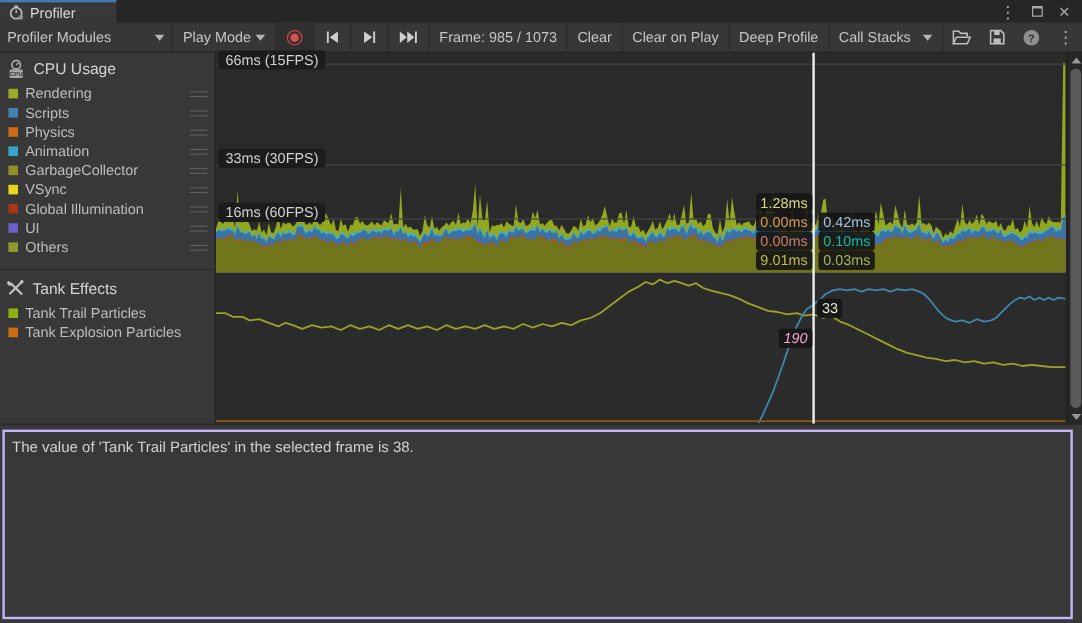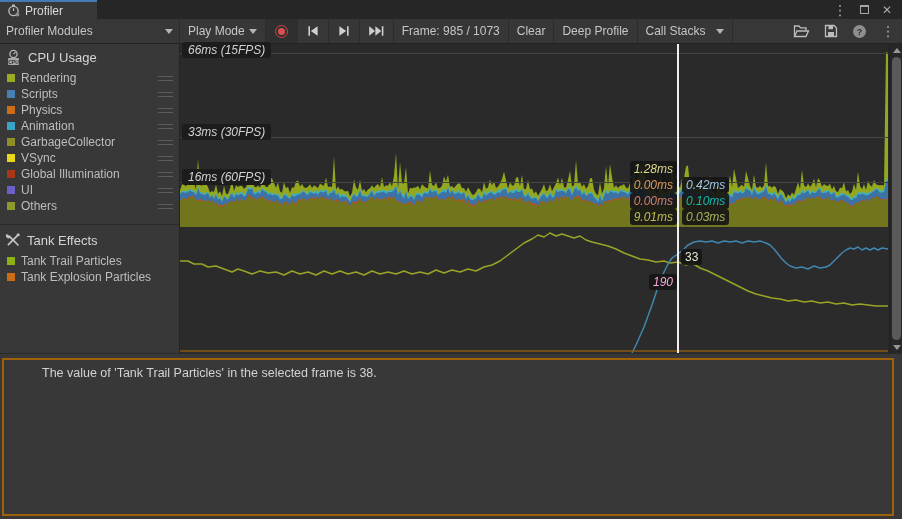--- a/index.html
+++ b/index.html
@@ -36,39 +36,39 @@
   .module + .module { border-top:1px solid #2b2b2b; margin-top:10px; padding-top:2px; }
   .legend-row { height:16px; display:flex; align-items:center; gap:6px; padding:0 6px 0 7px; color:#bdbdbd; font-size:12px; }
   .swatch { width:8px; height:8px; flex:0 0 auto; }
   .legend-label { white-space:nowrap; }
   .handle { margin-left:auto; width:15px; display:flex; flex-direction:column; gap:3px; }
   .handle i { display:block; height:1px; background:#5d5d5d; }
 
   
   .charts { position:relative; flex:1; background:#2a2a2a; }
   .chart { position:absolute; left:0; width:708px; }
-  #cpu-chart { top:0; height:183px; background:#2a2a2a; border-bottom:1px solid #1d1d1d;font-style:italic; }
+  #cpu-chart { top:0; height:183px; background:#2a2a2a; border-bottom:1px solid #1d1d1d; }
   #tank-chart { top:184px; height:125px; background:#2b2b2b; }
   .gridline { position:absolute; left:0; right:0; height:1px; background:#454545; }
   .grid-badge { position:absolute; left:2px; background:#1c1c1c; border-radius:3px; padding:1px 6px; color:#d2d2d2; font-size:12px; white-space:nowrap; z-index:4; }
   .val-badge { position:absolute; background:rgba(22,22,22,0.92); border-radius:3px; padding:1px 4px; font-size:12px; white-space:nowrap; z-index:5; }
   .frame-line { position:absolute; top:0; left:497px; width:2px; height:309px; background:#eeeeee; z-index:3; }
   svg.chartsvg { position:absolute; top:0; left:0; }
 
   
   .scrollbar { position:absolute; top:0; right:0; width:13px; height:309px; background:#272727; border-left:1px solid #1f1f1f; z-index:6; }
   .sb-arrow { position:absolute; left:0; width:13px; height:12px; display:flex; align-items:center; justify-content:center; }
   .sb-up { top:0; } .sb-down { bottom:0; }
   .tri-up { width:0; height:0; border-left:4px solid transparent; border-right:4px solid transparent; border-bottom:5px solid #989898; }
   .tri-down { width:0; height:0; border-left:4px solid transparent; border-right:4px solid transparent; border-top:5px solid #989898; }
   .sb-thumb { position:absolute; left:2px; top:13px; width:9px; height:283px; background:#5a5a5a; border-radius:5px; }
 
   
   .bottom-panel { position:absolute; top:353px; left:0; width:902px; height:166px; background:#383838; border-top:1px solid #2a2a2a; }
-  .detail-box { position:absolute; top:4px; left:2px; right:8px; bottom:3px; border:2px solid #a16207; background:#383838;padding-left:32px; }
+  .detail-box { position:absolute; top:4px; left:2px; right:8px; bottom:3px; border:2px solid #c4b5fd; background:#383838; }
   .detail-text { padding:6px 6px; color:#d2d2d2; font-size:12.5px; }
 </style>
 </head>
 <body>
 
 <div class="window">
 
   <div class="titlebar">
     <div class="tab">
       <svg class="glyph" width="13" height="13" viewBox="0 0 13 13">
@@ -118,20 +118,23 @@
         <path d="M1.2 1.2 L7 6 l-5.8 4.8 Z" fill="#cfcfcf"></path>
         <path d="M7.4 1.2 L13.2 6 l-5.8 4.8 Z" fill="#cfcfcf"></path>
         <path d="M14.6 1.2 v9.6" stroke="#cfcfcf" stroke-width="1.6"></path>
       </svg>
     </div>
     <div class="tb-item">
       <span>Frame: 985 / 1073</span>
     </div>
     <div class="tb-item">
       <span>Clear</span>
+    </div>
+    <div class="tb-item">
+      <span>Clear on Play</span>
     </div>
     <div class="tb-item">
       <span>Deep Profile</span>
     </div>
     <div class="tb-item">
       <span>Call Stacks</span>
       <span class="caret" style="margin-left:6px;"></span>
     </div>
     <div class="tb-icons">
       <div class="tb-icon">

